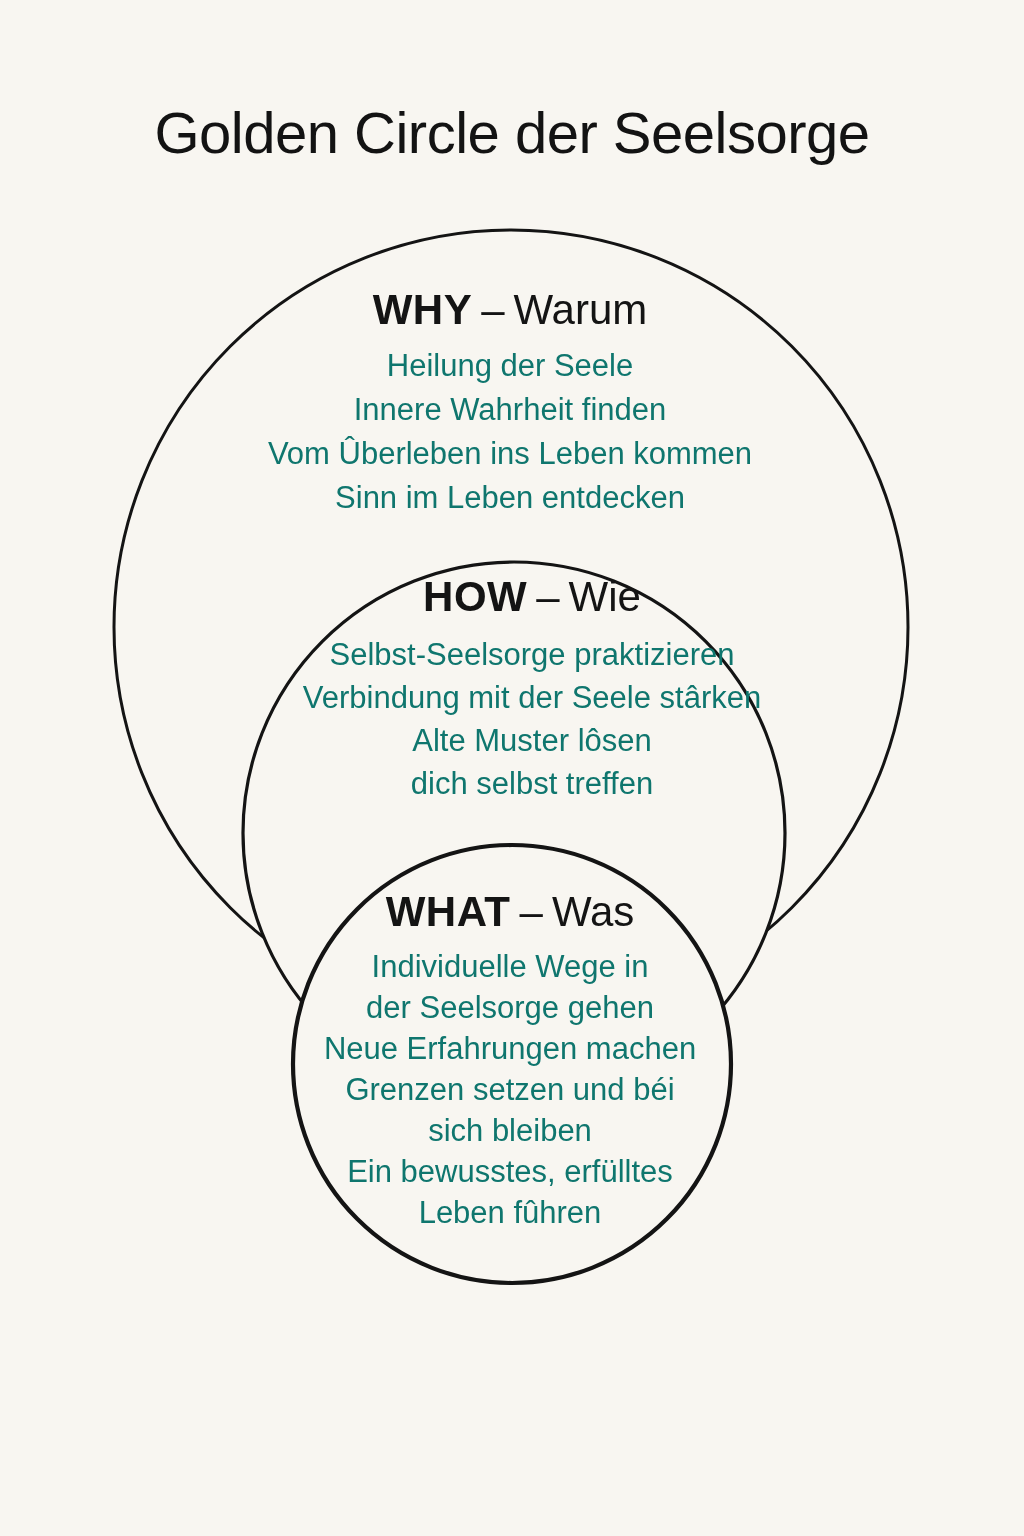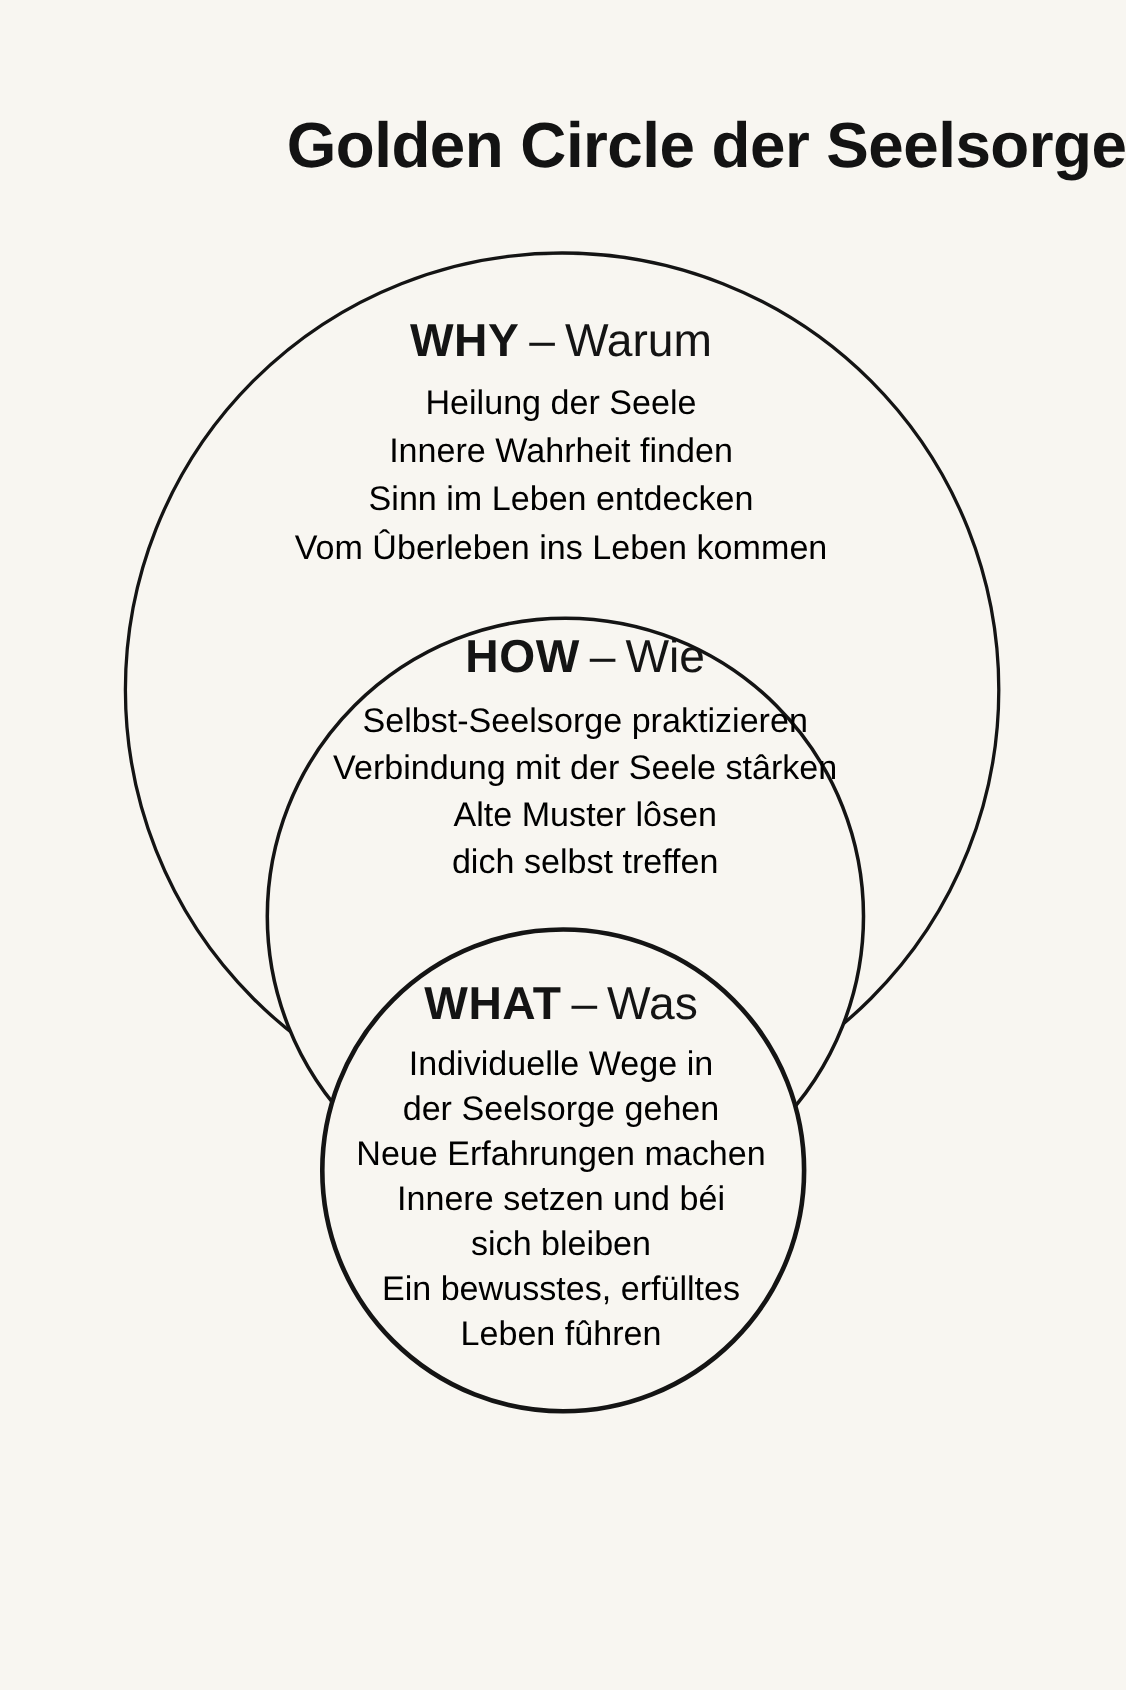--- a/index.html
+++ b/index.html
@@ -15,24 +15,24 @@
     overflow: hidden;
     font-family: "Liberation Sans", sans-serif;
     color: #161616;
   }
   .page-title {
     position: absolute;
     top: 100px;
     left: 0;
     right: 0;
     margin: 0;
-    text-align: right;
+    text-align: center;
     font-size: 58px;
     line-height: 66px;
-    font-weight: 700;
+    font-weight: 400;
     letter-spacing: -0.5px;
     color: #131313;
   }
   .circles-svg {
     position: absolute;
     top: 0;
     left: 0;
   }
   .circles-svg circle {
     fill: #F8F6F1;
@@ -52,21 +52,21 @@
   }
   .heading .kw {
     font-weight: 700;
     letter-spacing: 0.5px;
   }
   .heading .sep {
     margin: 0 9px;
   }
   .lines {
     font-size: 31px;
-    color: #000000;
+    color: #0f766e;
   }
   .section-why .lines    { margin-top: 9px;  line-height: 44px; }
   .section-how .lines    { margin-top: 11px; line-height: 43px; }
   .section-what .lines   { margin-top: 9px;  line-height: 41px; }
   .section-why  { top: 285px; }
   .section-how  { top: 572px; padding-left: 44px; }
   .section-what { top: 887px; }
 </style>
 </head>
 <body>
@@ -81,22 +81,22 @@
     <circle cx="512" cy="1064" r="219" stroke-width="4.2"></circle>
   </svg>
 
   <div class="section section-why">
     <div class="heading">
       <span class="kw">WHY</span><span class="sep">–</span><span>Warum</span>
     </div>
     <div class="lines">
       <div>Heilung der Seele</div>
       <div>Innere Wahrheit finden</div>
+      <div>Vom Ûberleben ins Leben kommen</div>
       <div>Sinn im Leben entdecken</div>
-      <div>Vom Ûberleben ins Leben kommen</div>
     </div>
   </div>
 
   <div class="section section-how">
     <div class="heading">
       <span class="kw">HOW</span><span class="sep">–</span><span>Wie</span>
     </div>
     <div class="lines">
       <div>Selbst-Seelsorge praktizieren</div>
       <div>Verbindung mit der Seele stârken</div>
@@ -106,20 +106,20 @@
   </div>
 
   <div class="section section-what">
     <div class="heading">
       <span class="kw">WHAT</span><span class="sep">–</span><span>Was</span>
     </div>
     <div class="lines">
       <div>Individuelle Wege in</div>
       <div>der Seelsorge gehen</div>
       <div>Neue Erfahrungen machen</div>
-      <div>Innere setzen und béi</div>
+      <div>Grenzen setzen und béi</div>
       <div>sich bleiben</div>
       <div>Ein bewusstes, erfülltes</div>
       <div>Leben fûhren</div>
     </div>
   </div>
 
 </div>
 
 </body></html>

